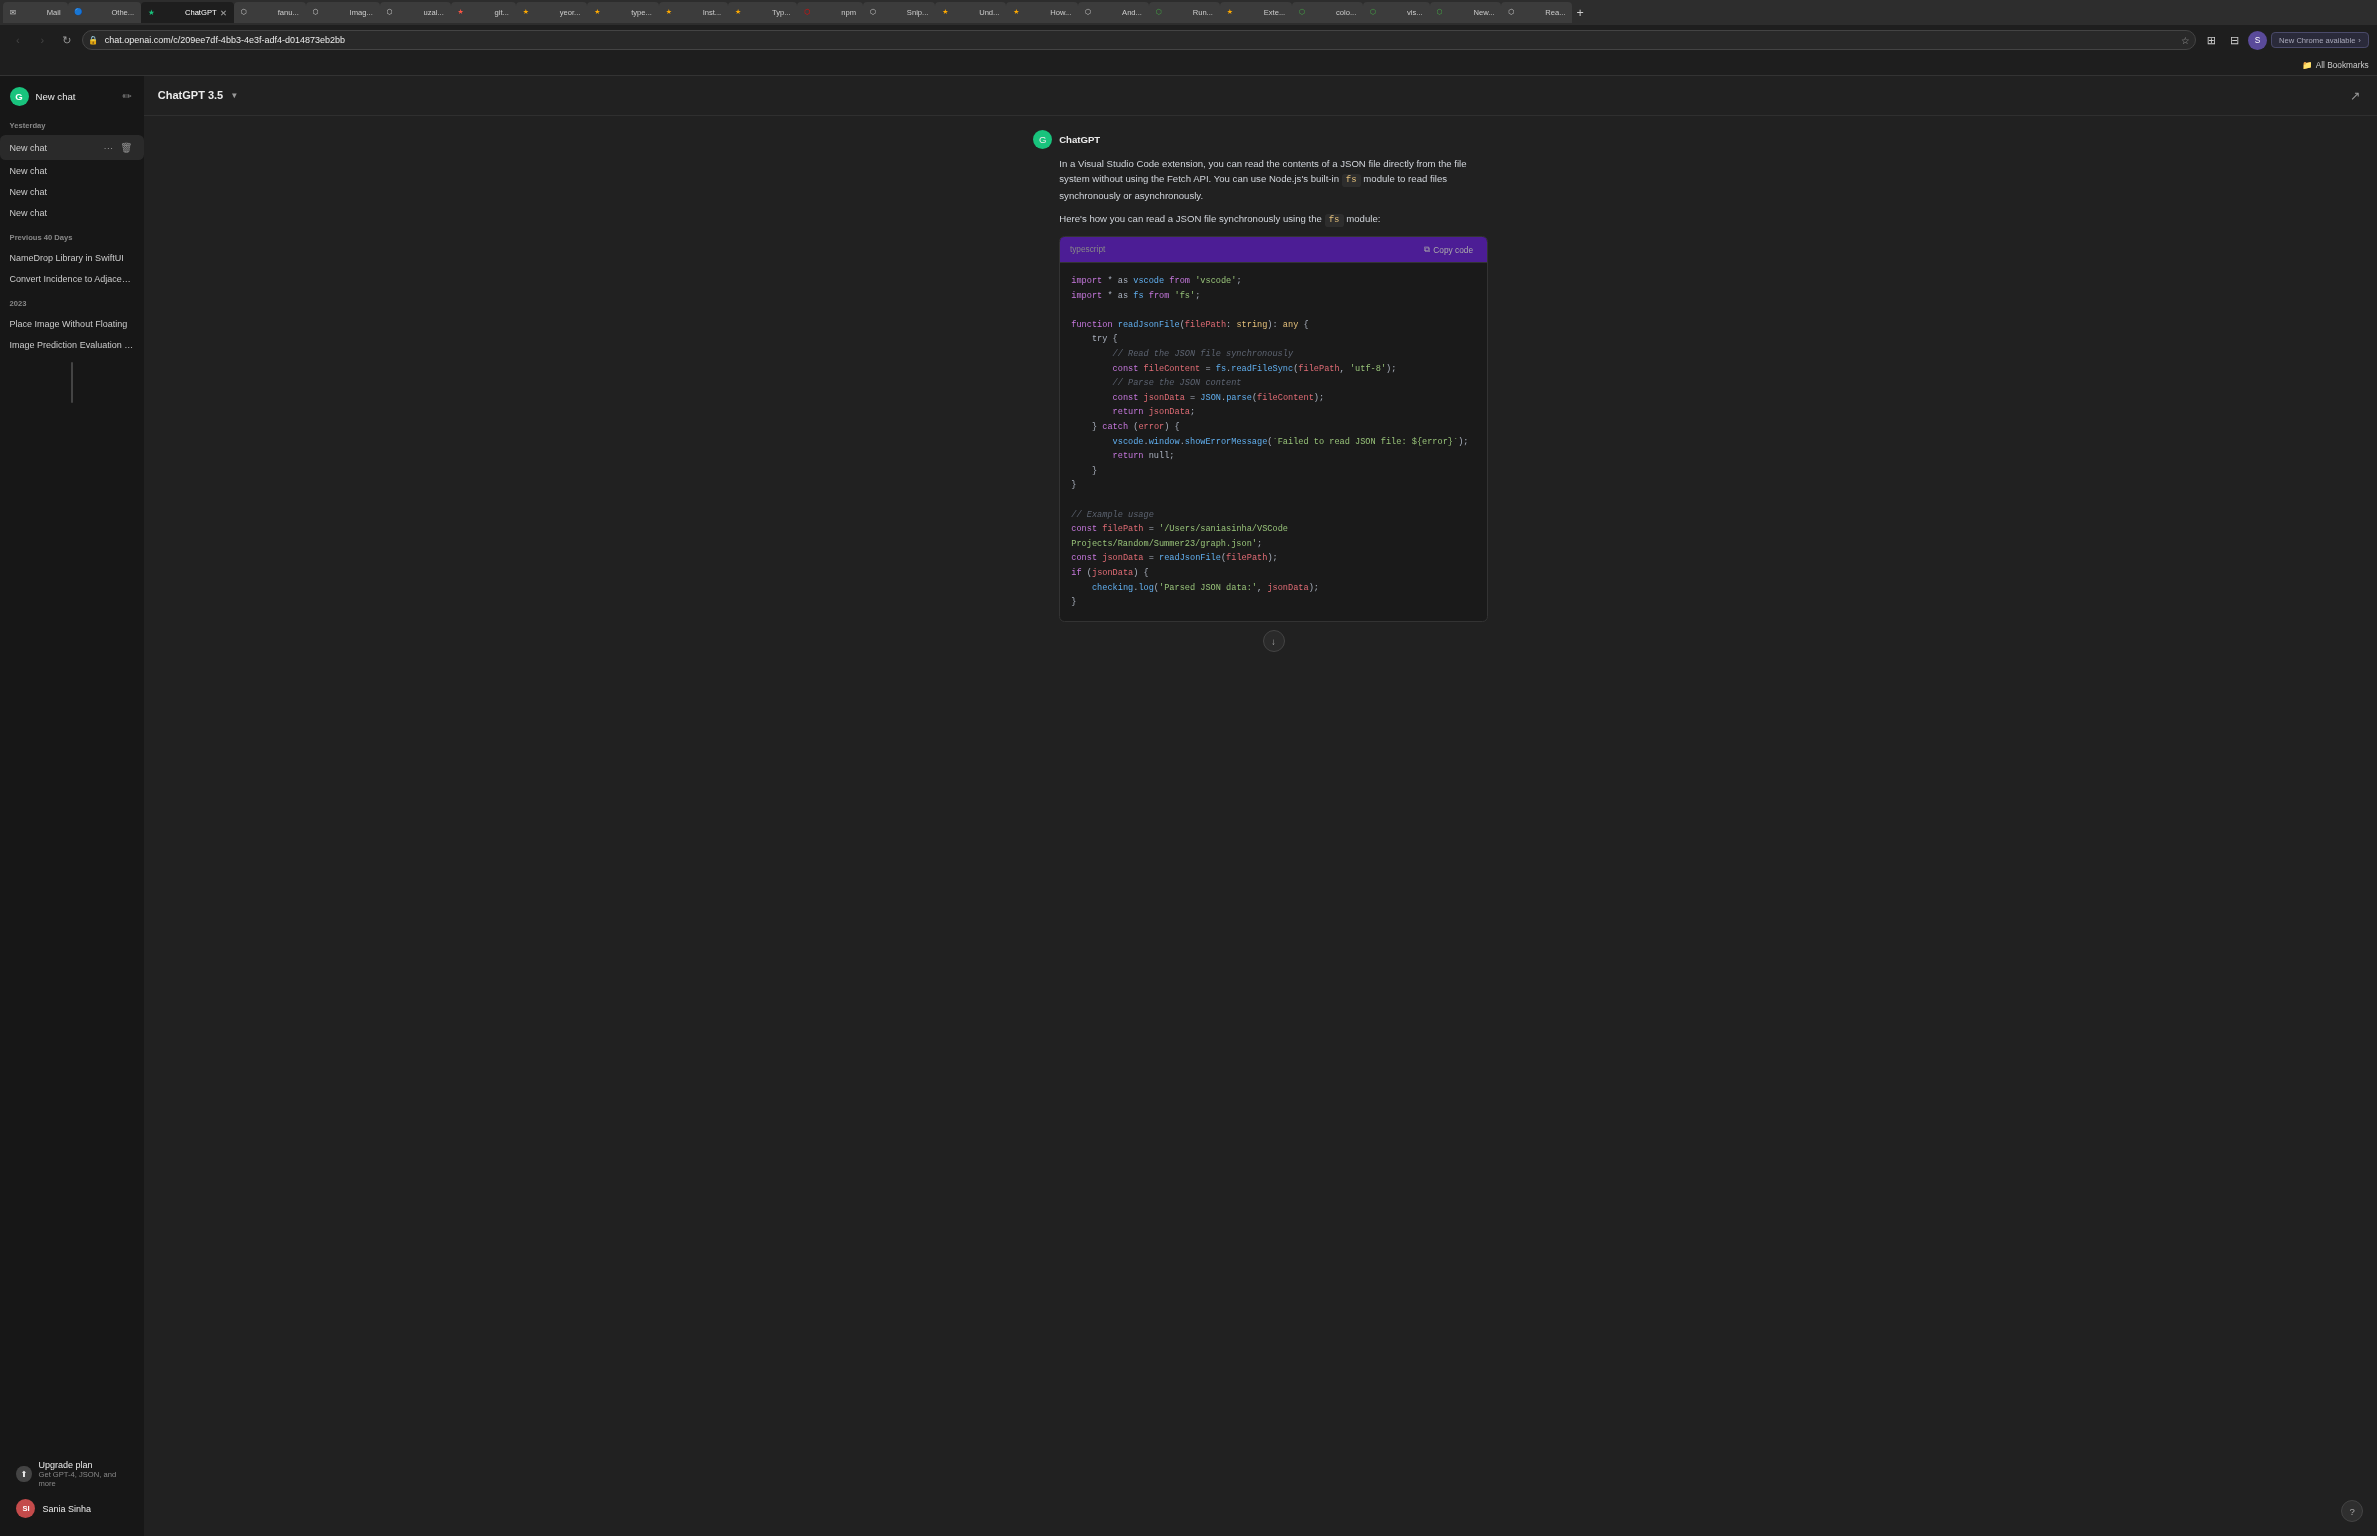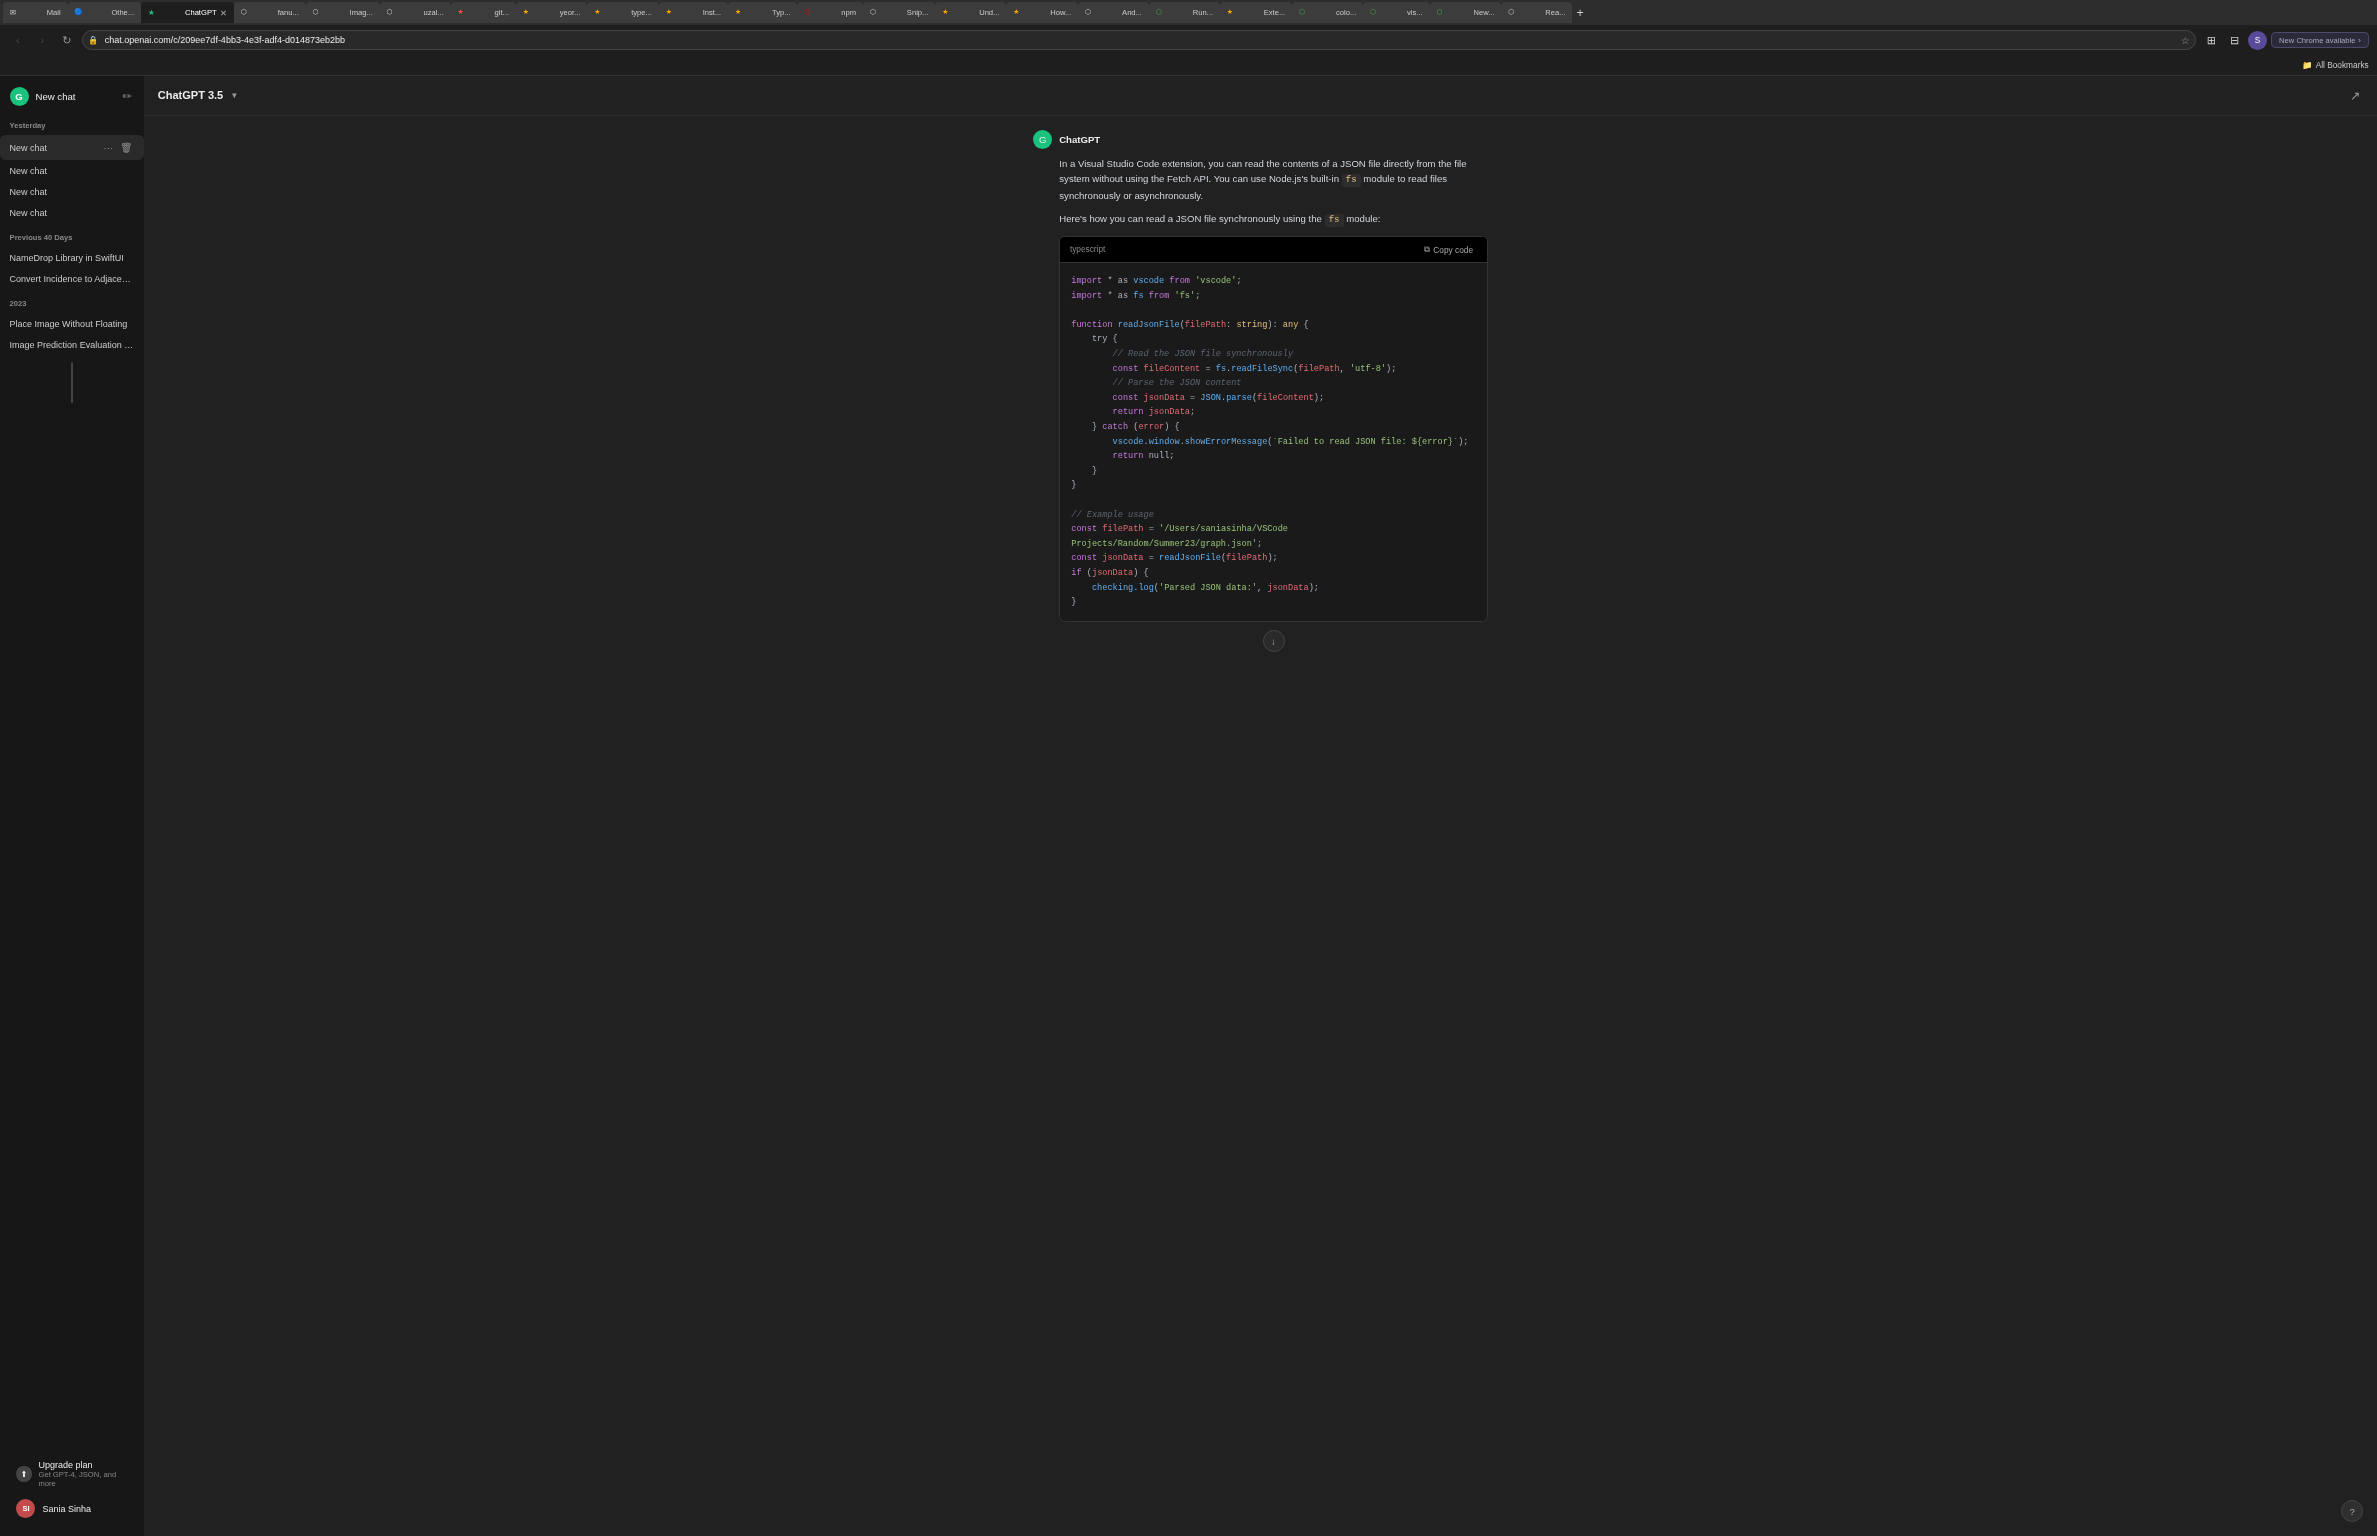--- a/index.html
+++ b/index.html
@@ -73,21 +73,21 @@
     .chat-messages { flex: 1; overflow-y: auto; padding: 13.8px 0; }
     .message { max-width: 482px; margin: 0 auto 16.5px; padding: 0 13.8px; }
     .message-header { display: flex; align-items: center; gap: 6.9px; margin-bottom: 6.9px; }
     .message-avatar { width: 19px; height: 19px; border-radius: 50%; background: #19c37d; display: flex; align-items: center; justify-content: center; font-size: 9.6px; flex-shrink: 0; }
     .message-sender { font-size: 9.6px; font-weight: 600; color: #ececec; }
     .message-body { font-size: 9.6px; color: #d1d5db; line-height: 1.6; padding-left: 26px; }
     .message-body p { margin-bottom: 8.3px; }
     .inline-code { background: #2d2d2d; padding: 1.4px 4.1px; border-radius: 2.8px; font-family: 'Courier New', monospace; font-size: 9px; color: #e5c07b; }
 
     .code-block { background: #1a1a1a; border-radius: 5.5px; margin: 8.3px 0; overflow: hidden; border: 0.7px solid #333; }
-    .code-block-header { display: flex; align-items: center; justify-content: space-between; background: #000000; padding: 5.5px 9.6px; border-bottom: 0.7px solid #333; }
+    .code-block-header { display: flex; align-items: center; justify-content: space-between; background: #4c1d95; padding: 5.5px 9.6px; border-bottom: 0.7px solid #333; }
     .code-lang { font-size: 8.3px; color: #888; }
     .copy-code-btn { background: none; border: none; color: #aaa; font-size: 8.3px; cursor: pointer; display: flex; align-items: center; gap: 3.4px; padding: 1.4px 4.1px; border-radius: 2.8px; }
 
     .code-content { padding: 11px; overflow-x: auto; font-family: 'Courier New', monospace; font-size: 8.6px; line-height: 1.7; }
     .kw { color: #c678dd; }
     .str { color: #98c379; }
     .fn { color: #61afef; }
     .cm { color: #5c6370; font-style: italic; }
     .var { color: #e06c75; }
     .plain { color: #abb2bf; }

